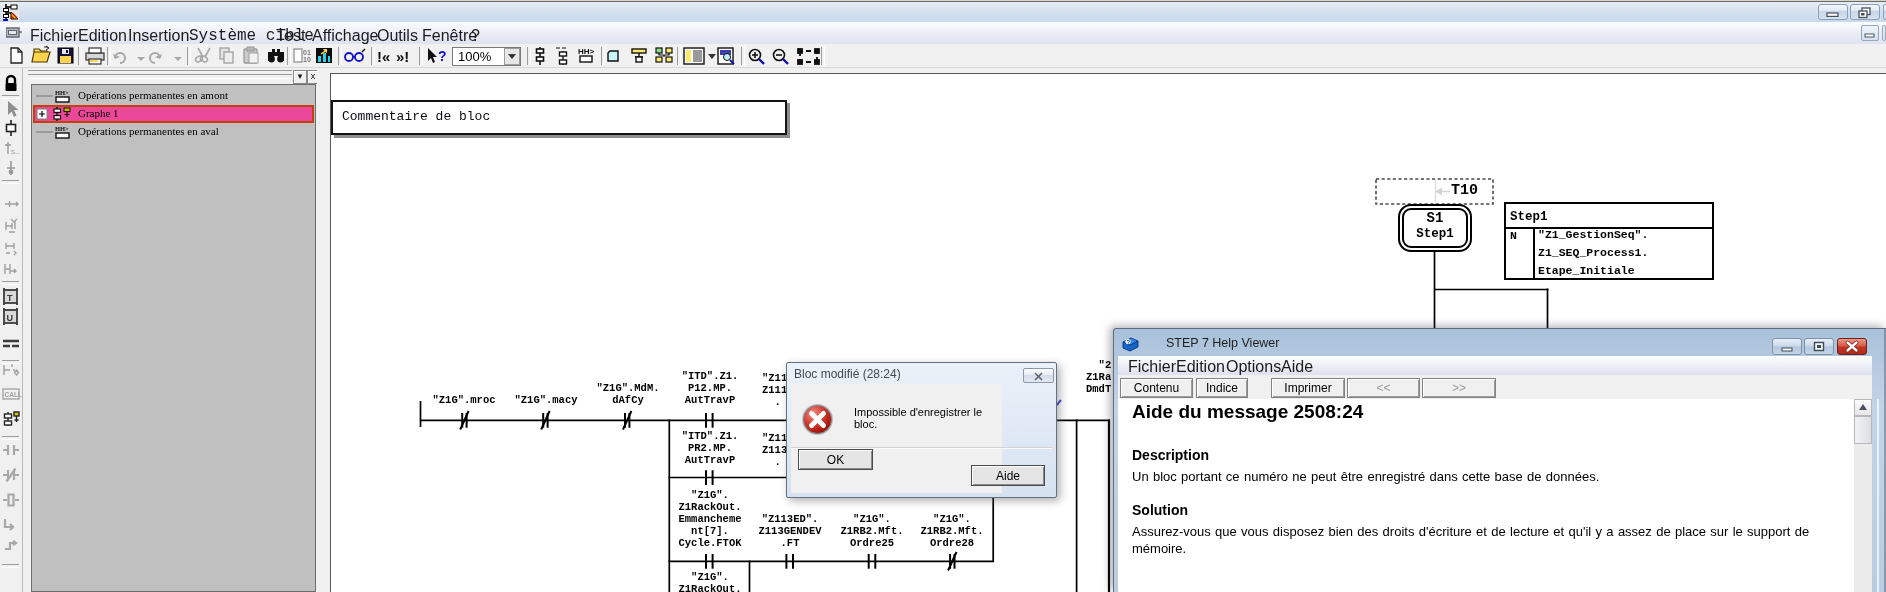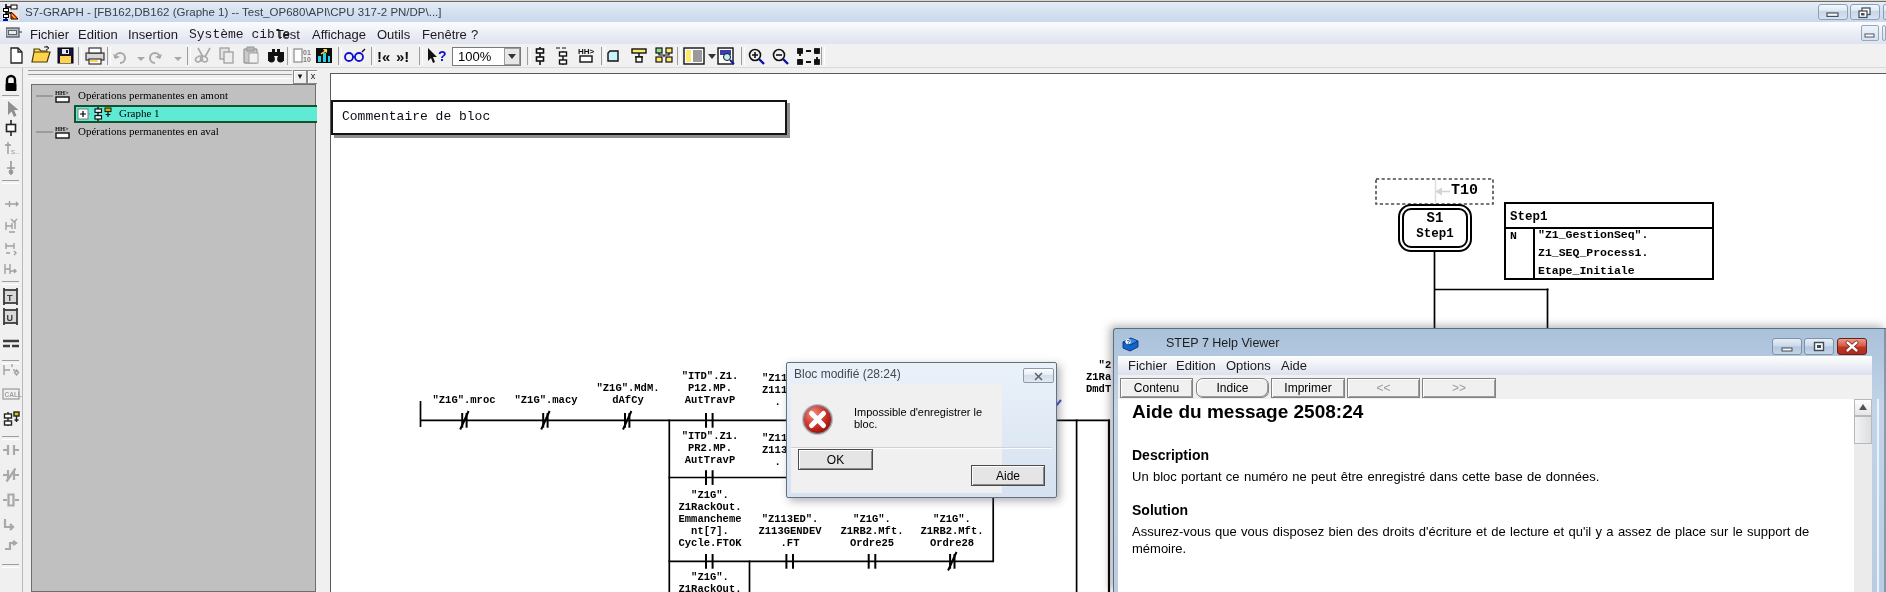--- a/index.html
+++ b/index.html
@@ -10,21 +10,21 @@
   #titlebar{left:0;top:0;width:1886px;height:22px;
     background:linear-gradient(#e7eef7,#d3e0ef 55%,#c9d9ec);
     border-top:1px solid #d8d4c8;box-sizing:border-box;}
   #titlebar:before{content:"";position:absolute;left:0;top:0;width:100%;height:1px;background:#6b6b6b;}
   #apptitle{position:absolute;left:25px;top:5px;font-size:11.5px;color:#38404c;white-space:pre;}
   .capbtn{position:absolute;top:3px;height:16px;border:1px solid #8aa0b8;border-radius:3px;
     background:linear-gradient(#f4f8fc,#dce6f2 45%,#c8d6e8 46%,#d8e3f0);box-sizing:border-box;}
   
   #menubar{left:0;top:22px;width:1886px;height:22px;
     background:linear-gradient(#fbfcfe,#eceef6 50%,#dfe3f0);}
-  .mitem{position:absolute;top:5px;font-size:13px;color:#1b1b1b;white-space:pre;}
+  .mitem{position:absolute;top:5px;font-size:16px;color:#1b1b1b;white-space:pre;}
   .mdibtn{position:absolute;top:3px;height:16px;border:1px solid #93a7bd;border-radius:2px;
     background:linear-gradient(#eef4fa,#d7e2ef);box-sizing:border-box;font-size:9px;color:#43505e;
     text-align:center;line-height:14px;}
   
   #toolbar{left:0;top:44px;width:1886px;height:24px;background:#f1f1f1;
     border-bottom:1px solid #d9d9d9;box-sizing:border-box;}
   .tsep{position:absolute;top:3px;width:2px;height:18px;
     border-left:1px solid #9d9d9d;border-right:1px solid #fff;}
   
   #lefttb{left:0;top:68px;width:23px;height:524px;background:#f0f0f0;
@@ -88,21 +88,20 @@
     <svg style="position:absolute;left:2px;top:3px;" width="17" height="17" xmlns="http://www.w3.org/2000/svg">
       <rect x="0" y="0" width="17" height="17" fill="#e8e8e8"></rect>
       <path d="M4,0 v15 M4,3 h7 M4,9 h5" stroke="#000" stroke-width="1.6" fill="none"></path>
       <rect x="1.5" y="4.5" width="5" height="3" fill="#fff" stroke="#000"></rect>
       <rect x="1.5" y="10.5" width="5" height="3" fill="#fff" stroke="#000"></rect>
       <rect x="9" y="1" width="6" height="4" fill="#fff" stroke="#000"></rect>
       <path d="M9,8 l7,7 -7,0 z" fill="#ffd800" stroke="#000"></path>
       <path d="M10,9 l5,5 M9,12 l3,3" stroke="#c00000" stroke-width="1.4"></path>
       <rect x="1" y="15" width="5" height="2" fill="#0000c8"></rect>
     </svg>
-    <div id="apptitle">S7-GRAPH - [FB162,DB162 (Graphe 1) -- Test_OP680\API\CPU 317-2 PN/DP\...]</div>
     <div class="capbtn" style="left:1818px;width:30px;">
       <svg width="28" height="14" xmlns="http://www.w3.org/2000/svg">
         <rect x="8" y="8" width="11" height="3.4" fill="#fdfdfd" stroke="#45505c" stroke-width="1.2"></rect>
       </svg>
     </div>
     <div class="capbtn" style="left:1850px;width:30px;">
       <svg width="28" height="14" xmlns="http://www.w3.org/2000/svg">
         <rect x="11" y="3" width="8" height="6.5" fill="#fdfdfd" stroke="#45505c" stroke-width="1.3"></rect>
         <rect x="8" y="6" width="8" height="6.5" fill="#fdfdfd" stroke="#45505c" stroke-width="1.3"></rect>
         <rect x="10" y="8" width="3.5" height="2.5" fill="#45505c"></rect>
@@ -351,21 +350,21 @@
     <div class="phbtn" style="left:284px;width:10px;">x</div>
     <div id="tree">
       <div class="trow" style="top:2px;">
         <svg style="position:absolute;left:3px;top:1px;" width="45" height="16" xmlns="http://www.w3.org/2000/svg">
           <path d="M0,8 h17" stroke="#8b8b8b" stroke-width="1.4"></path>
           <text x="19" y="7" font-size="6.5" font-weight="bold" fill="#111">HH&gt;</text>
           <rect x="20" y="9" width="13" height="5" fill="#fff" stroke="#111" stroke-width="1.4"></rect>
         </svg>
         <span class="txt">Opérations permanentes en amont</span>
       </div>
-      <div class="trow" style="top:20px;background:#5eead4;border:2px solid #14532d;box-sizing:border-box;margin-left:41px;">
+      <div class="trow" style="top:20px;background:#ec4899;border:2px solid #c2410c;box-sizing:border-box;">
         <svg style="position:absolute;left:1px;top:0px;" width="46" height="14" xmlns="http://www.w3.org/2000/svg">
           <rect x="1" y="2" width="10" height="10" fill="#fff" stroke="#7d7d7d"></rect>
           <path d="M3,7 h6 M6,4 v6" stroke="#000" stroke-width="1.2"></path>
           <path d="M11,7 h4" stroke="#8b8b8b" stroke-width="1" stroke-dasharray="2 1.4"></path>
           <path d="M21,0 v14" stroke="#111" stroke-width="1.4"></path>
           <rect x="18" y="2" width="6.5" height="3.4" fill="#fff" stroke="#111" stroke-width="1.2"></rect>
           <rect x="18" y="8.6" width="6.5" height="3.4" fill="#fff" stroke="#111" stroke-width="1.2"></rect>
           <rect x="28" y="1" width="6" height="3.6" fill="#c9b800" stroke="#111" stroke-width="1"></rect>
           <path d="M31,4.5 v3 m-2.4,0 h4.8 m-2.4,0 v2.4" stroke="#111" stroke-width="1.2" fill="none"></path>
         </svg>
@@ -534,21 +533,21 @@
         </g>
       </svg></div>
     <div id="hmenu">
       <span class="mitem" style="left:10px;top:2px;">Fichier</span>
       <span class="mitem" style="left:58px;top:2px;">Edition</span>
       <span class="mitem" style="left:108px;top:2px;">Options</span>
       <span class="mitem" style="left:163px;top:2px;">Aide</span>
     </div>
     <div id="htools">
       <div class="helpbtn" style="left:2px;width:73px;">Contenu</div>
-      <div class="helpbtn" style="left:78px;width:73px;border-radius:7px;">Indice</div>
+      <div class="helpbtn" style="left:78px;width:52px;">Indice</div>
       <div class="helpbtn" style="left:153px;width:74px;">Imprimer</div>
       <div class="helpbtn" style="left:229px;width:73px;color:#9a9a9a;">&lt;&lt;</div>
       <div class="helpbtn" style="left:304px;width:74px;color:#9a9a9a;">&gt;&gt;</div>
     </div>
     <div id="hcontent">
       <div style="position:absolute;left:14px;top:2px;font-size:19px;font-weight:bold;">Aide du message 2508:24</div>
       <div style="position:absolute;left:14px;top:48px;font-size:14px;font-weight:bold;">Description</div>
       <div style="position:absolute;left:14px;top:70px;font-size:13px;word-spacing:0.7px;">Un bloc portant ce numéro ne peut être enregistré dans cette base de données.</div>
       <div style="position:absolute;left:14px;top:103px;font-size:14px;font-weight:bold;">Solution</div>
       <div style="position:absolute;left:14px;top:124px;font-size:13px;line-height:17px;word-spacing:0.7px;">Assurez-vous que vous disposez bien des droits d'écriture et de lecture et qu'il y a assez de place sur le support de<br>mémoire.</div>

